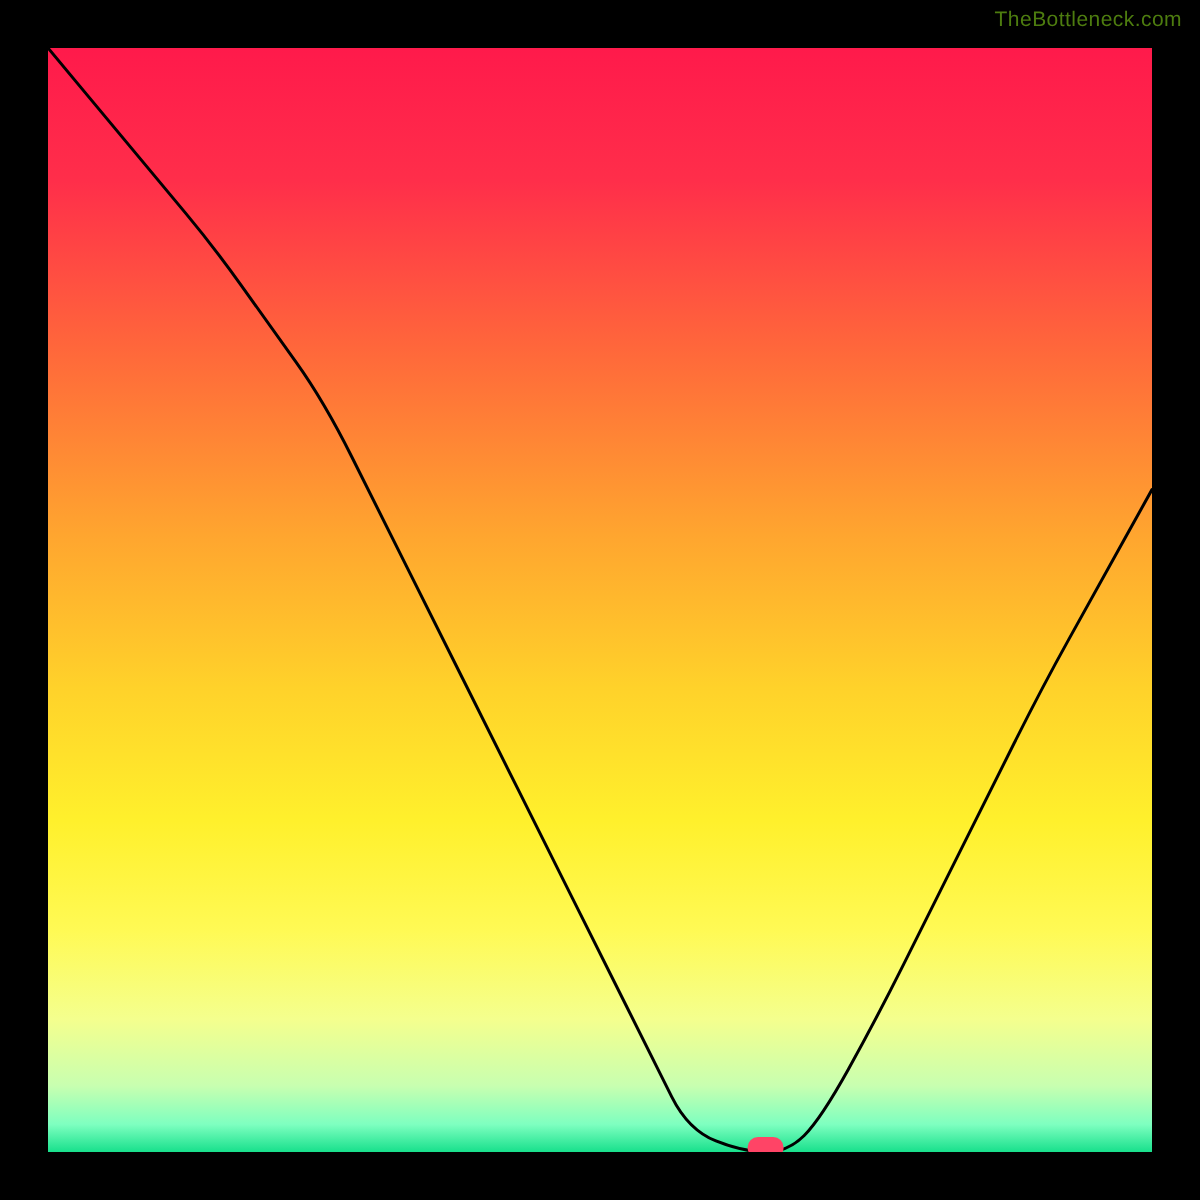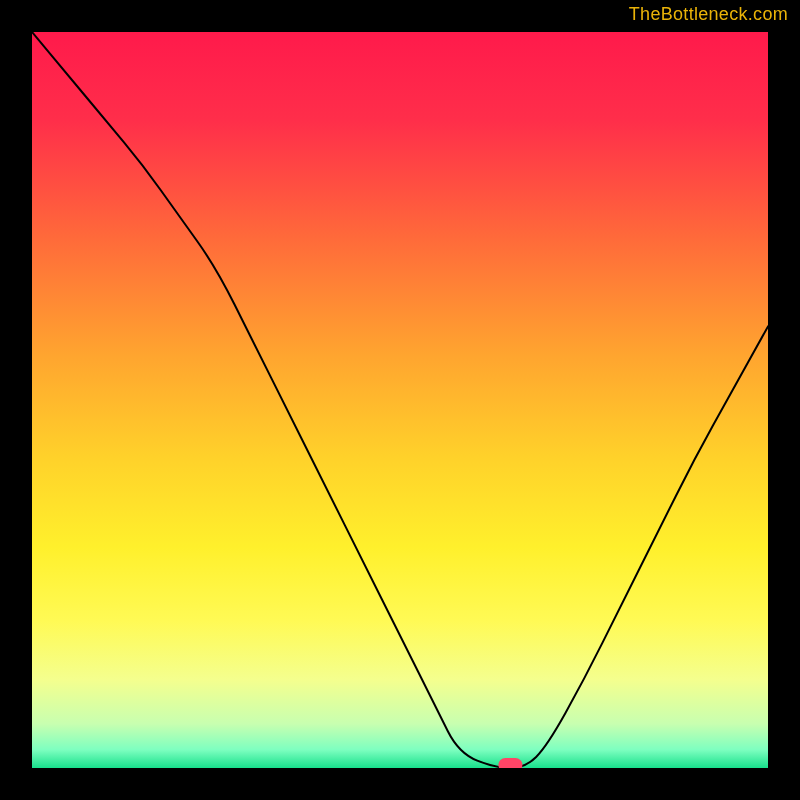--- a/index.html
+++ b/index.html
@@ -13,23 +13,23 @@
   .container {
     position: relative;
     width: 800px;
     height: 800px;
     background: #000;
   }
   .watermark {
     position: absolute;
     top: 4px;
     right: 12px;
-    color: #eab308;
+    color: #4d7c0f;
     font-family: Arial, Helvetica, sans-serif;
-    font-size: 18px;
+    font-size: 14px;
     letter-spacing: 0.3px;
     z-index: 4;
   }
   .plot-wrapper {
     position: absolute;
     left: 32px;
     top: 32px;
     width: 736px;
     height: 736px;
     overflow: hidden;

